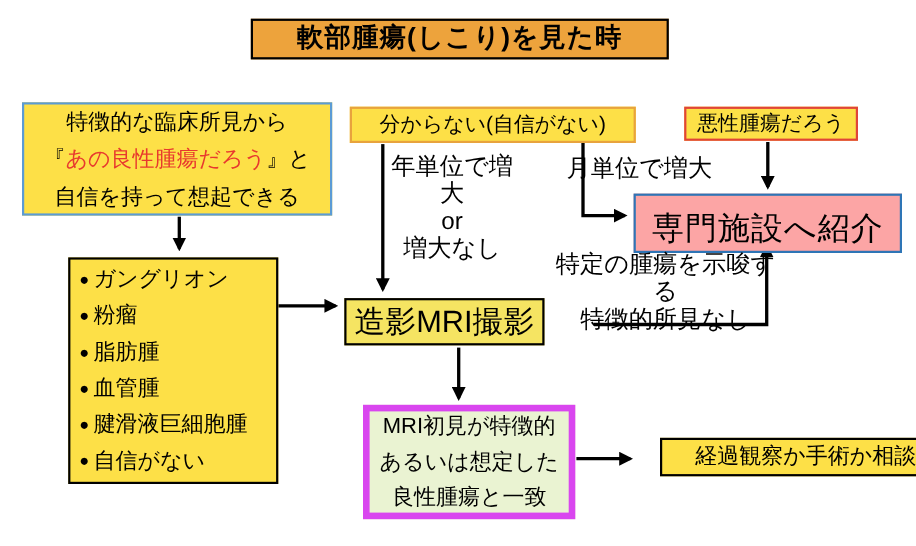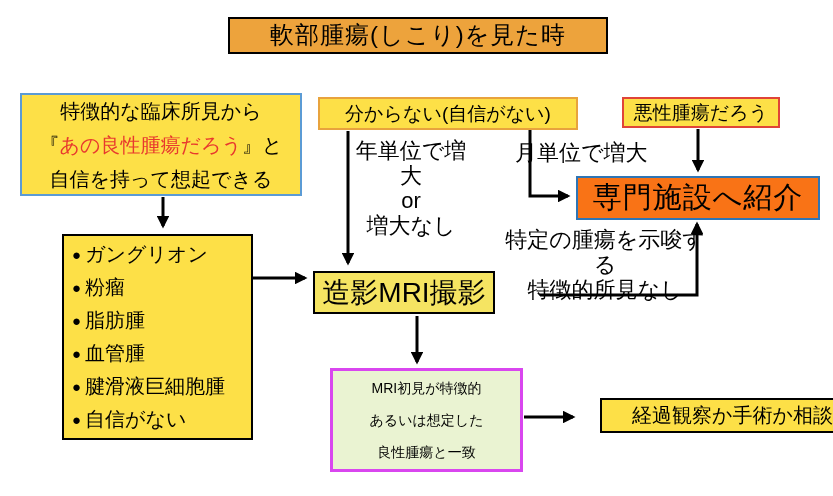--- a/index.html
+++ b/index.html
@@ -7,31 +7,31 @@
     position:relative;width:833px;height:496px;background:#ffffff;overflow:hidden;
     font-family:"Liberation Sans",sans-serif;color:#000;
   }
   .box{
     position:absolute;box-sizing:border-box;display:flex;flex-direction:column;
     align-items:center;justify-content:center;text-align:center;background:#fde047;
     line-height:1.35;
   }
   #arrows{position:absolute;left:0;top:0;width:833px;height:496px;}
 
-  .title-box{left:228px;top:17px;width:380px;height:37px;background:#EDA33C;border:2px solid #000;font-size:24px;font-weight:400;letter-spacing:1px;}
+  .title-box{left:228px;top:17px;width:380px;height:37px;background:#EDA33C;border:2px solid #000;font-size:24px;font-weight:700;letter-spacing:1px;}
   .clinical-box{left:20px;top:93px;width:282px;height:103px;border:2px solid #5B9BD5;font-size:20px;line-height:34px;}
   .clinical-box .hl{color:#E8392E;}
   .unsure-box{left:318px;top:97px;width:260px;height:33px;border:2px solid #E8A33D;font-size:19px;}
   .malignant-box{left:622px;top:97px;width:158px;height:31px;border:2px solid #E04438;font-size:19px;}
-  .referral-box{left:576px;top:176px;width:244px;height:44px;background:#f97316;border:2px solid #2E75B6;font-size:29px;letter-spacing:1px;}
+  .referral-box{left:576px;top:176px;width:244px;height:54px;background:#fca5a5;border:2px solid #2E75B6;font-size:29px;letter-spacing:1px;justify-content:flex-end;}
   .list-box{left:62px;top:234px;width:191px;height:206px;border:2px solid #000;align-items:flex-start;justify-content:center;padding:4px 8px;}
   .list-item{display:flex;align-items:center;font-size:20px;line-height:33px;white-space:nowrap;}
   .list-item .bullet{font-size:15px;margin-right:4px;}
   .mri-box{left:313px;top:271px;width:182px;height:43px;background:#F5E462;border:2px solid #000;font-size:28px;}
-  .match-box{left:330px;top:368px;width:193px;height:104px;background:#EAF3D2;border:3px solid #d946ef;font-size:14px;line-height:32px;}
+  .match-box{left:330px;top:368px;width:193px;height:104px;background:#EAF3D2;border:6px solid #d946ef;font-size:20px;line-height:32px;}
   .followup-box{left:600px;top:398px;width:265px;height:35px;border:2px solid #000;font-size:20px;white-space:nowrap;}
 
   .edge-label{position:absolute;font-size:22px;text-align:center;line-height:25px;}
   .yearly-label{left:355px;top:138px;width:112px;}
   .monthly-label{left:515px;top:140px;width:110px;text-align:right;white-space:nowrap;}
   .nofind-label{left:505px;top:227px;width:200px;}
 </style>
 </head>
 <body>
 

